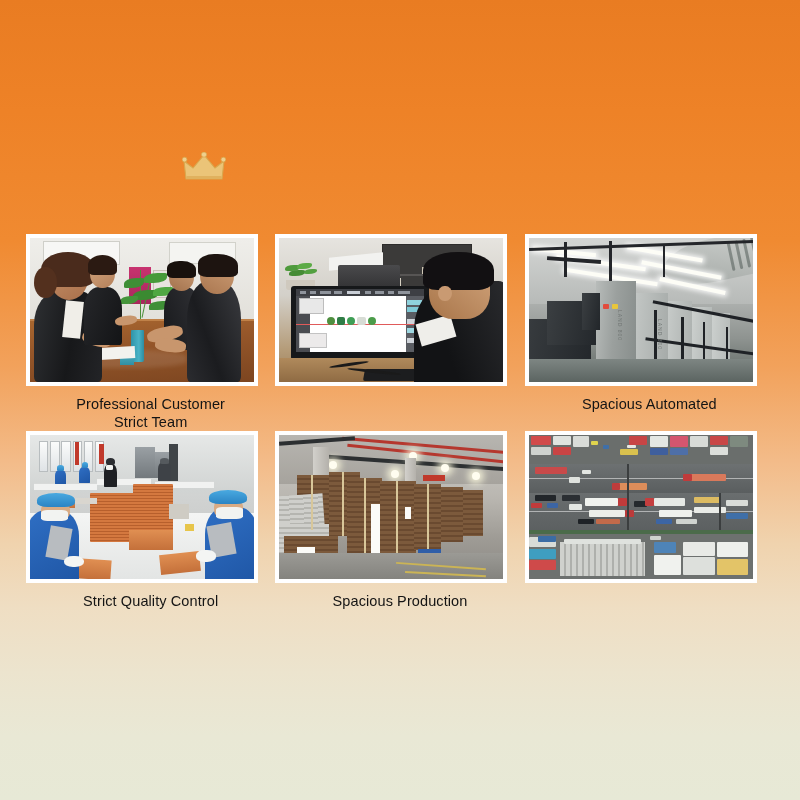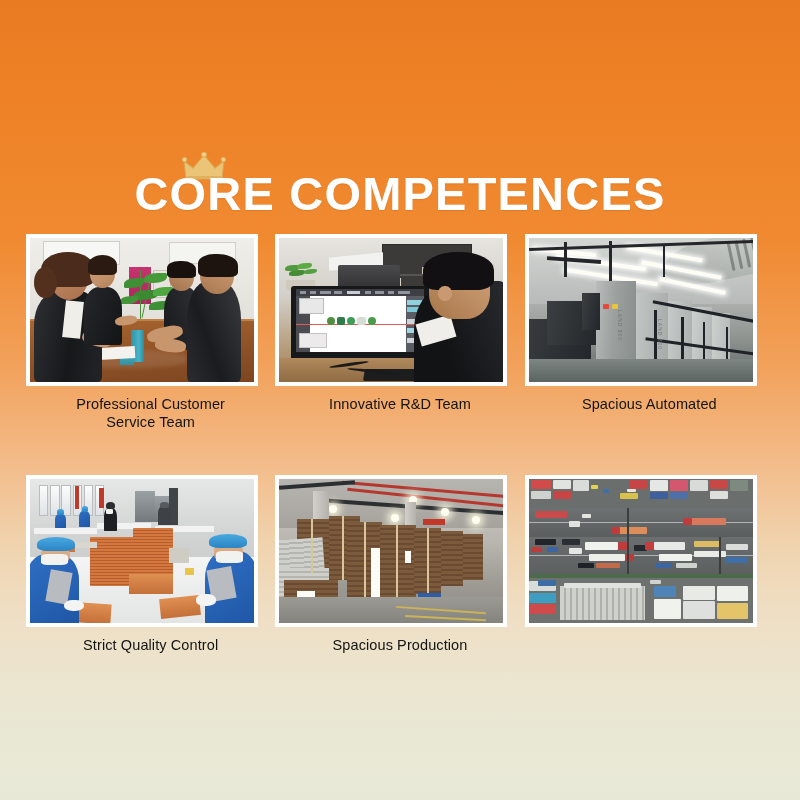--- a/index.html
+++ b/index.html
@@ -50,21 +50,21 @@
     text-shadow:0 1px 1px rgba(160,70,10,.18);
   }
 
   
   .grid{
     position:absolute;
     left:26px; top:234px;
     width:748px;
   }
   .row{ display:flex; justify-content:space-between; }
-  .row.second{ margin-top:44px; }
+  .row.second{ }
   .cell{ width:268px; }
 
   .frame{
     width:232px; height:152px;
     background:#ffffff;
     padding:4px;
     box-shadow:0 0 0 0 rgba(0,0,0,0);
   }
   .photo{
     width:100%; height:100%;
@@ -287,21 +287,20 @@
 <div class="title-block">
   <span class="crown">
     <svg viewBox="0 0 44 30" width="44" height="30" aria-hidden="true">
       <path d="M4 27 L2 9 L11 16 L22 3 L33 16 L42 9 L40 27 Z" fill="#EBC478" stroke="#D9A84E" stroke-width="1.1"></path>
       <circle cx="2.6" cy="7.6" r="2.4" fill="#EFCF8D" stroke="#D9A84E" stroke-width=".8"></circle>
       <circle cx="22" cy="2.6" r="2.6" fill="#EFCF8D" stroke="#D9A84E" stroke-width=".8"></circle>
       <circle cx="41.4" cy="7.6" r="2.4" fill="#EFCF8D" stroke="#D9A84E" stroke-width=".8"></circle>
       <path d="M4 27 L40 27 L39.4 24 L4.6 24 Z" fill="#E0B15E"></path>
     </svg>
   </span>
-  <div class="title">CORE COMPETENCES</div>
 </div>
 
 <div class="grid">
 
   <div class="row first">
 
     <div class="cell">
       <div class="frame">
         <div class="photo p1">
           <div class="wall"></div>
@@ -344,21 +343,21 @@
 
           <div class="body pC-body"></div>
           <div class="h pC-head"></div>
           <div class="pC-hair"></div>
           <div class="arm" style="right:32%;top:62%;width:16%;height:10%;transform:rotate(-12deg);"></div>
           <div class="arm" style="right:30%;top:70%;width:14%;height:9%;transform:rotate(6deg);"></div>
         </div>
       </div>
       <div class="caption">
         <div>Professional Customer</div>
-        <div>Service Team</div>
+        <div>Strict Team</div>
       </div>
     </div>
 
     <div class="cell">
       <div class="frame">
         <div class="photo p2">
           <div class="bg"></div>
           <div class="label"></div>
           <div class="shelf">
             <div class="bar" style="top:48%;"></div>
@@ -415,23 +414,20 @@
           <div class="kbd"></div>
           <div class="cable" style="left:30%;bottom:6%;width:24%;height:3px;transform:rotate(6deg);"></div>
           <div class="cable" style="left:22%;bottom:11%;width:18%;height:3px;transform:rotate(-8deg);"></div>
           <div class="man-body"></div>
           <div class="man-collar"></div>
           <div class="man-head"></div>
           <div class="man-hair"></div>
           <div class="man-ear"></div>
         </div>
       </div>
-      <div class="caption">
-        <div>Innovative R&amp;D Team</div>
-      </div>
     </div>
 
     <div class="cell">
       <div class="frame">
         <div class="photo p3">
           <div class="ceil"></div>
           <div class="duct">
               <i style="right:5%;"></i>
               <i style="right:13%;"></i>
               <i style="right:21%;"></i>

